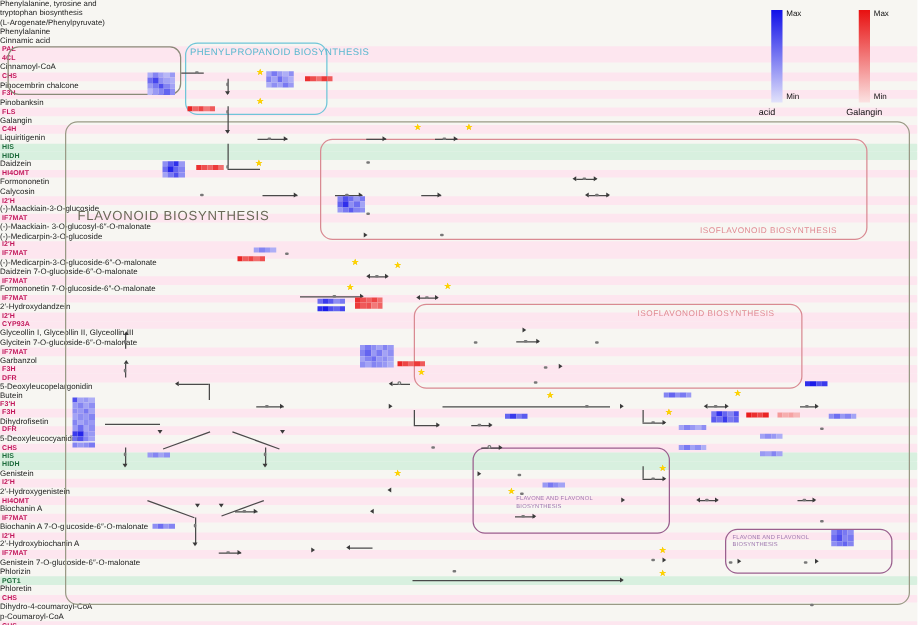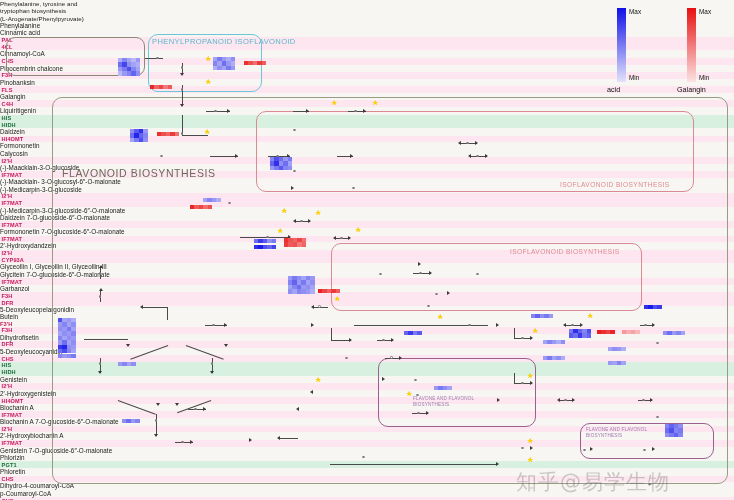--- a/index.html
+++ b/index.html
@@ -79,21 +79,21 @@
   <div class="legtxt" style="left:699px;top:8px;">Max</div>
   <div class="legtxt" style="left:699px;top:74px;">Min</div>
   <div class="legcap" style="left:677px;top:85px;">Galangin</div>
 
   <div class="box box-round" style="left:6px;top:37px;width:139px;height:39px;"></div>
   <div class="cpd wrap" style="left:13px;top:43px;font-size:6.2px;">Phenylalanine, tyrosine and</div>
   <div class="cpd wrap" style="left:13px;top:52px;font-size:6.2px;">tryptophan biosynthesis</div>
   <div class="cpd wrap" style="left:13px;top:61px;font-size:6.2px;">(L-Arogenate/Phenylpyruvate)</div>
 
   <div class="box box-phenylprop" style="left:148px;top:34px;width:114px;height:58px;"></div>
-  <div class="boxlabel lbl-phenylprop" style="left:152px;top:37px;">PHENYLPROPANOID ISOFLAVONOID</div>
+  <div class="boxlabel lbl-phenylprop" style="left:152px;top:37px;">PHENYLPROPANOID BIOSYNTHESIS</div>
 
   <div class="box box-main" style="left:52px;top:97px;width:676px;height:387px;"></div>
   <div class="boxlabel lbl-flav" style="left:62px;top:167px;">FLAVONOID BIOSYNTHESIS</div>
 
   <div class="box box-iso" style="left:256px;top:111px;width:438px;height:81px;"></div>
   <div class="boxlabel lbl-iso" style="left:560px;top:181px;">ISOFLAVONOID BIOSYNTHESIS</div>
 
   <div class="box box-iso" style="left:331px;top:243px;width:311px;height:68px;"></div>
   <div class="boxlabel lbl-iso" style="left:510px;top:248px;">ISOFLAVONOID BIOSYNTHESIS</div>
 
@@ -732,15 +732,14 @@
       <i style="background: rgb(142, 142, 243);"></i>
       <i style="background: rgb(121, 121, 242);"></i>
       <i style="background: rgb(100, 100, 240);"></i>
       <i style="background: rgb(132, 132, 242);"></i>
     </div>
 
   <div class="star" style="left:527px;top:456px;">★</div>
 
   <div class="node" style="left:648px;top:482.7px;"></div>
 
-  <div class="wm" style="left:516px;top:468px;">知乎@易学生物</div>
 
 </div>
 
 </body></html>

